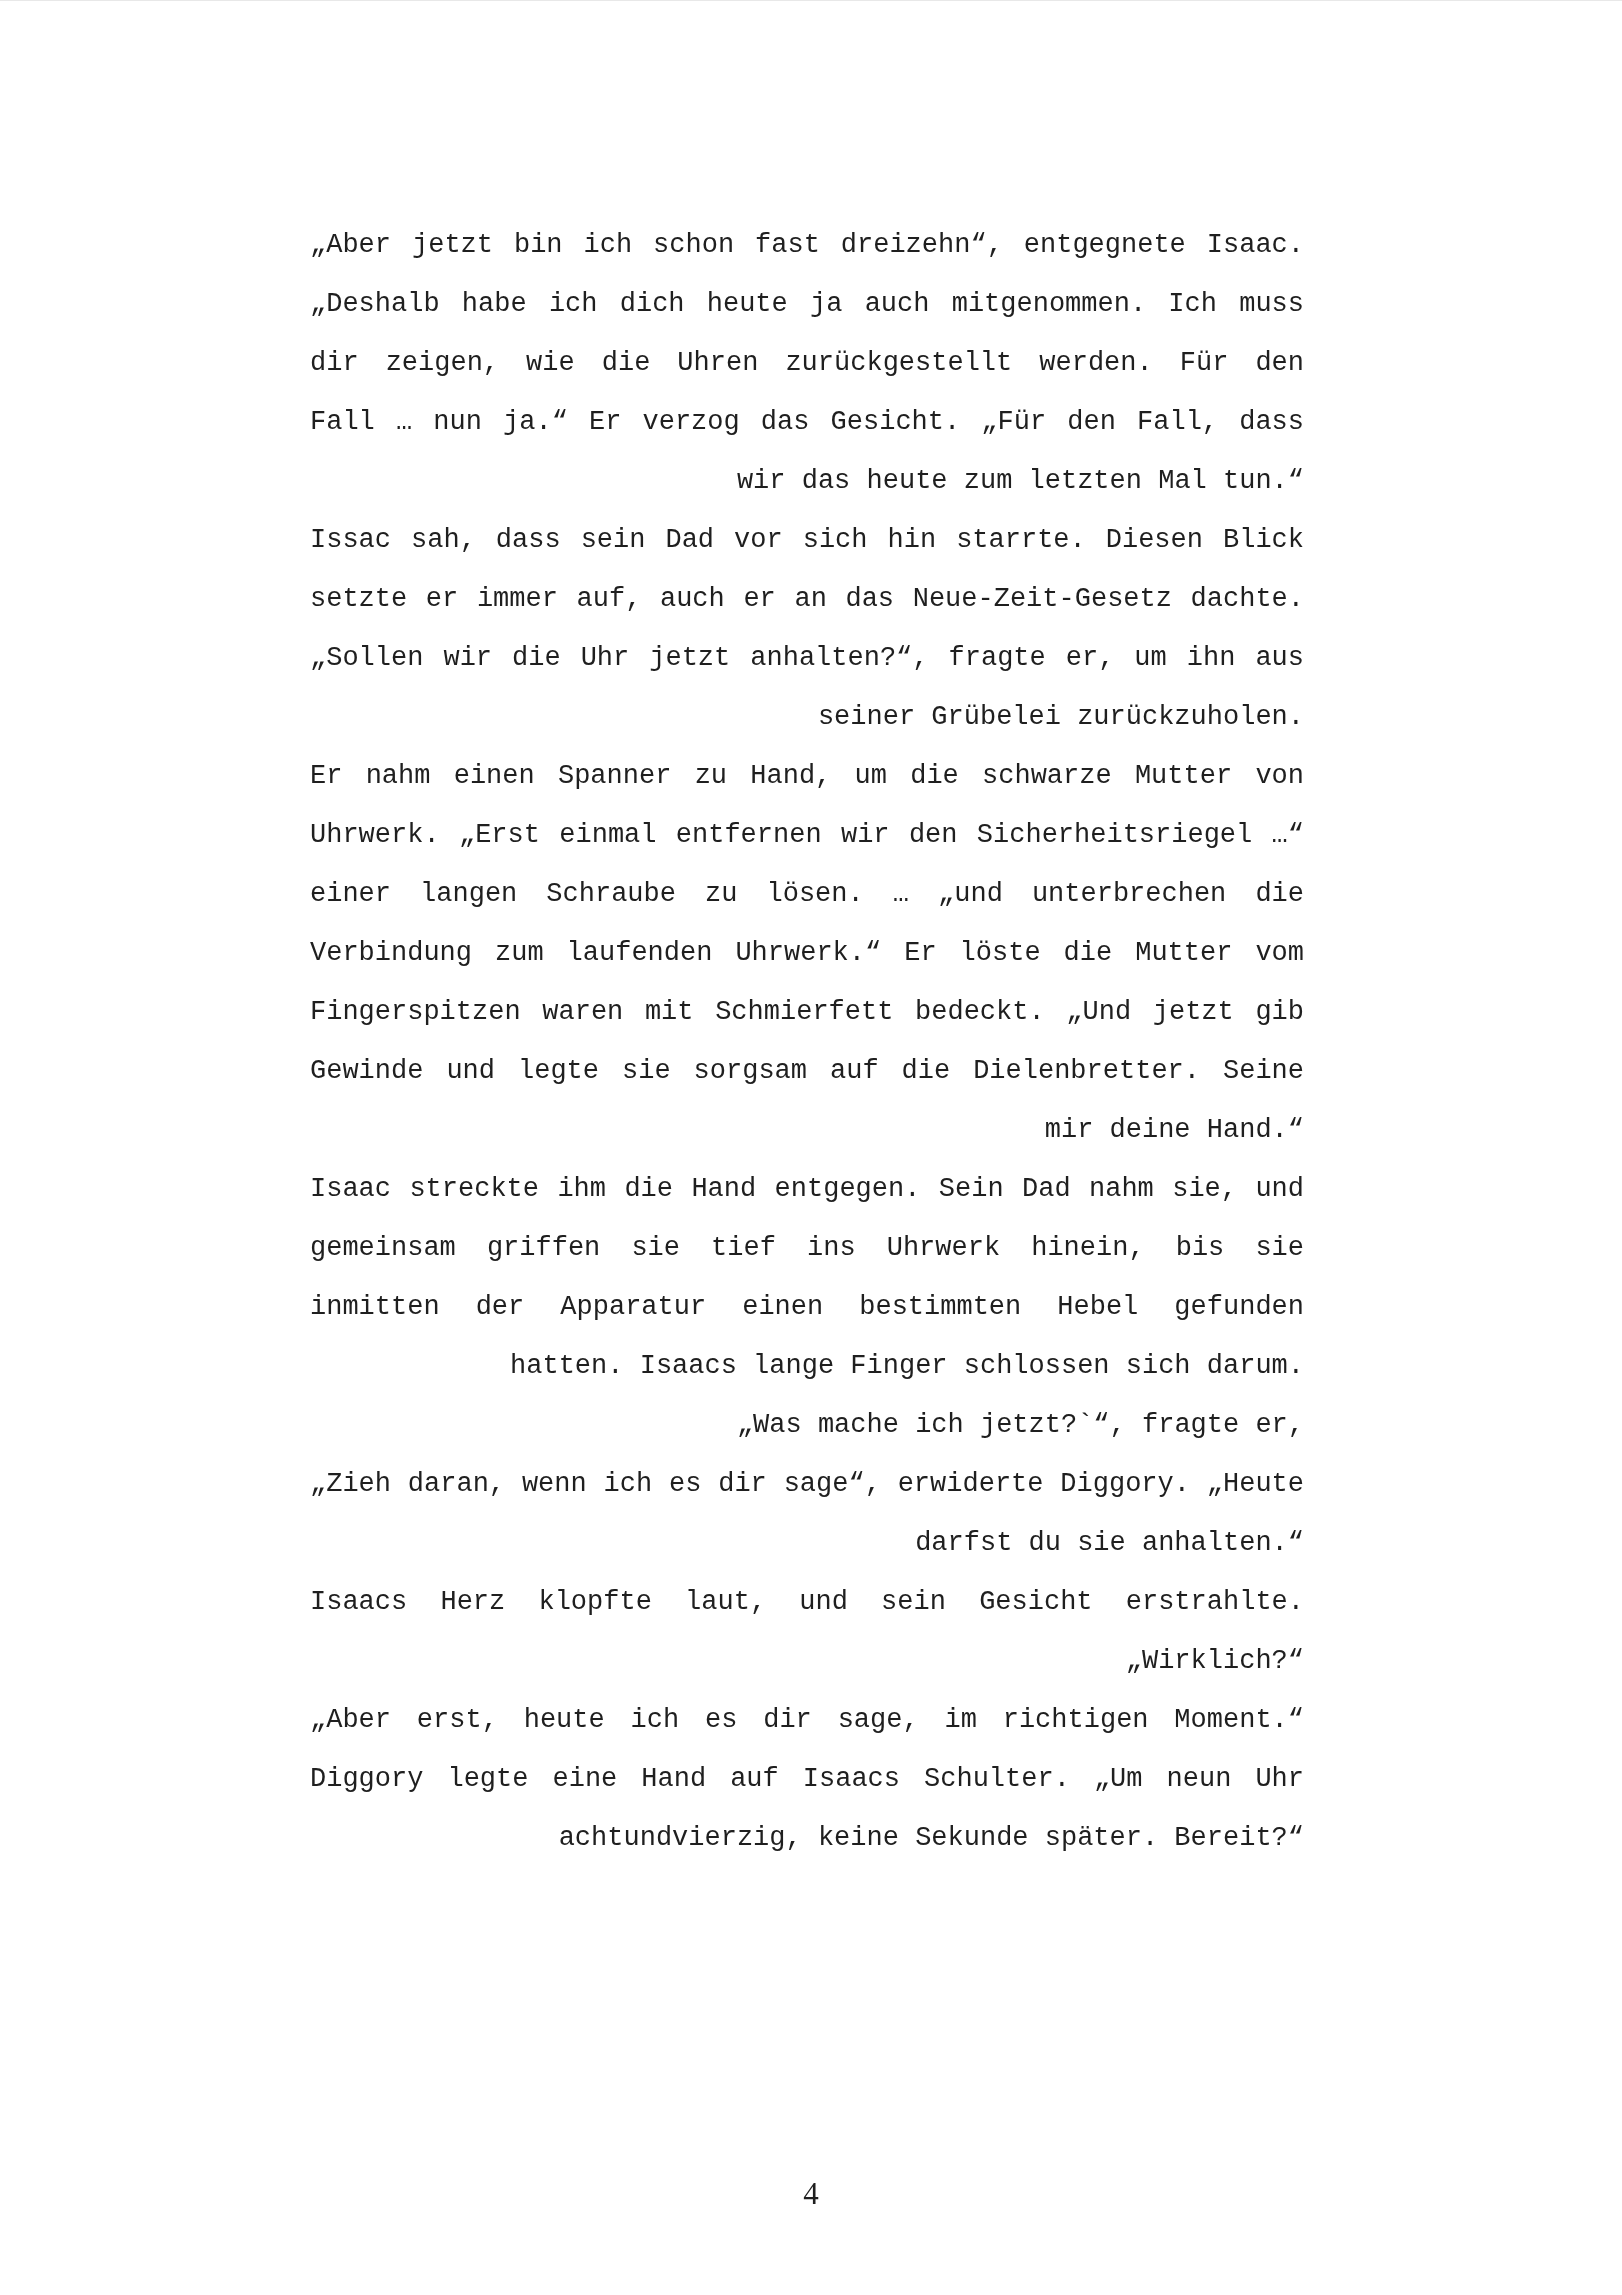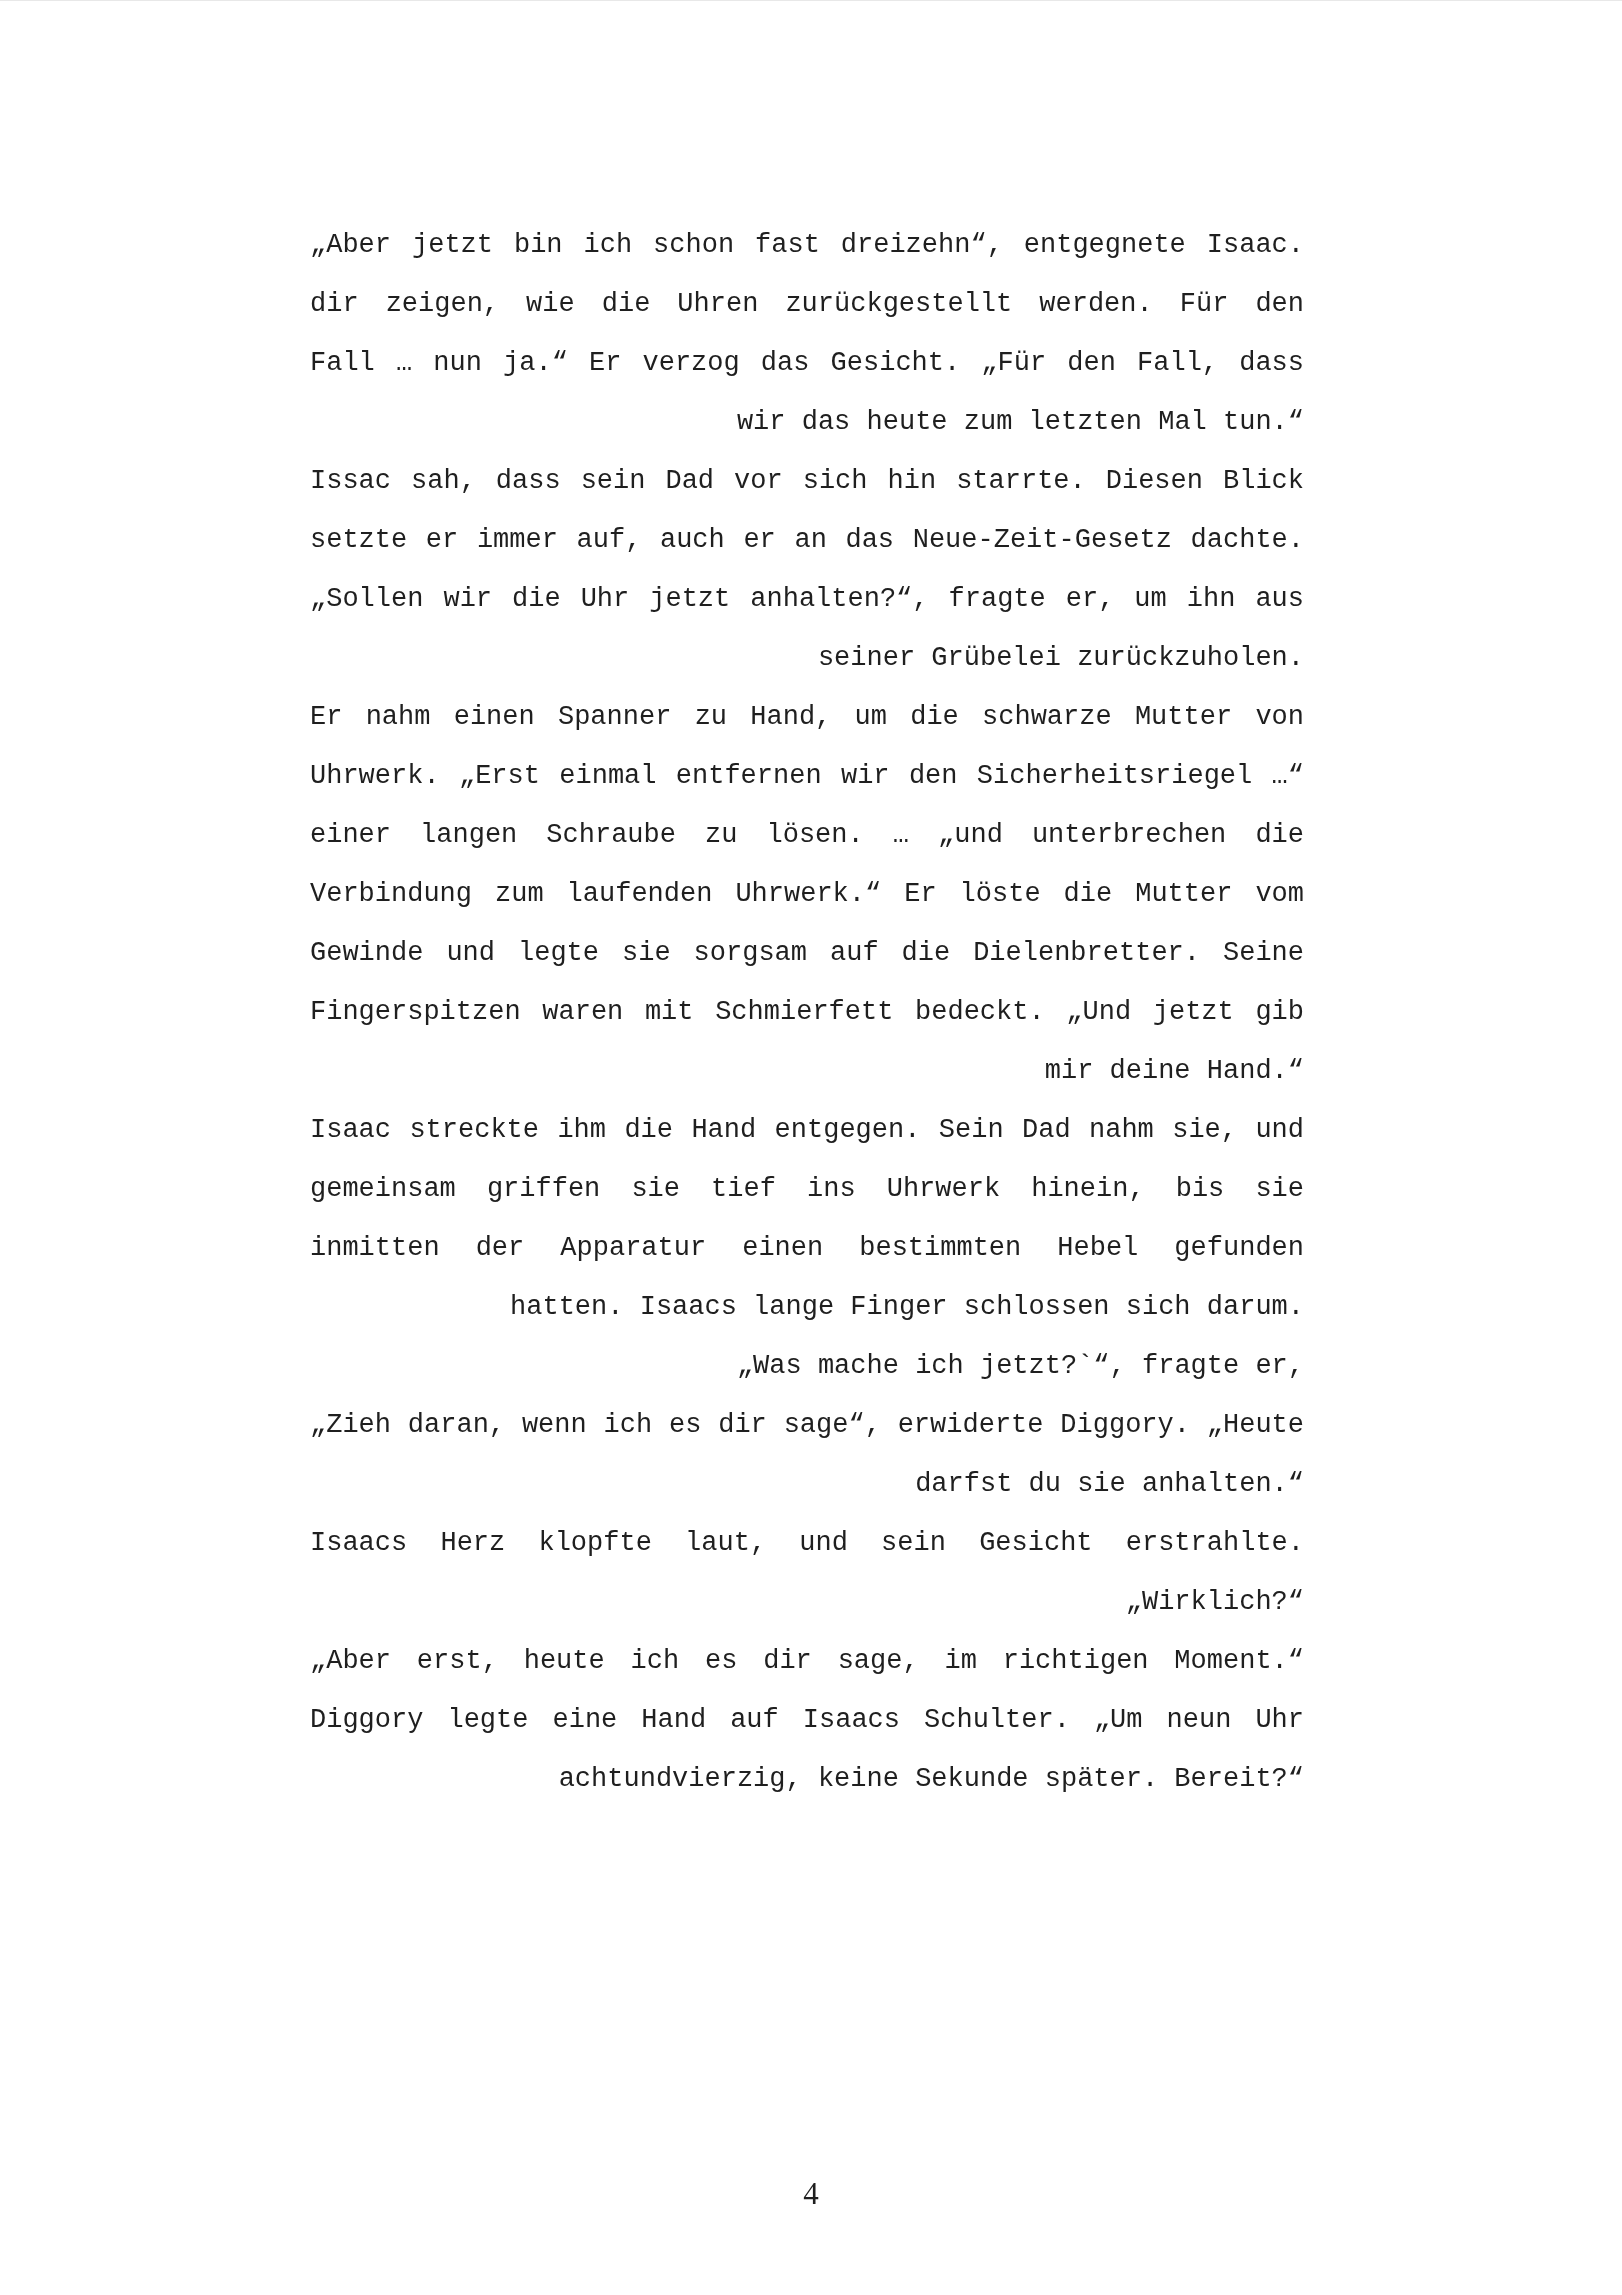--- a/index.html
+++ b/index.html
@@ -47,33 +47,34 @@
   }
 </style>
 </head>
 <body>
 
 <div class="page">
 
   <div class="text-block">
 
   <div class="line justify">„Aber jetzt bin ich schon fast dreizehn“, entgegnete Isaac.</div>
+      <div class="line justify">„Deshalb habe ich dich heute ja auch mitgenommen. Ich muss</div>
       <div class="line justify">dir zeigen, wie die Uhren zurückgestellt werden. Für den</div>
       <div class="line justify">Fall … nun ja.“ Er verzog das Gesicht. „Für den Fall, dass</div>
       <div class="line">wir das heute zum letzten Mal tun.“</div>
       <div class="line justify">Issac sah, dass sein Dad vor sich hin starrte. Diesen Blick</div>
       <div class="line justify">setzte er immer auf, auch er an das Neue-Zeit-Gesetz dachte.</div>
       <div class="line justify">„Sollen wir die Uhr jetzt anhalten?“, fragte er, um ihn aus</div>
       <div class="line">seiner Grübelei zurückzuholen.</div>
       <div class="line justify">Er nahm einen Spanner zu Hand, um die schwarze Mutter von</div>
       <div class="line justify">Uhrwerk. „Erst einmal entfernen wir den Sicherheitsriegel …“</div>
       <div class="line justify">einer langen Schraube zu lösen. … „und unterbrechen die</div>
       <div class="line justify">Verbindung zum laufenden Uhrwerk.“ Er löste die Mutter vom</div>
+      <div class="line justify">Fingerspitzen waren mit Schmierfett bedeckt. „Und jetzt gib</div>
       <div class="line justify">Gewinde und legte sie sorgsam auf die Dielenbretter. Seine</div>
-      <div class="line justify">Fingerspitzen waren mit Schmierfett bedeckt. „Und jetzt gib</div>
       <div class="line">mir deine Hand.“</div>
       <div class="line justify">Isaac streckte ihm die Hand entgegen. Sein Dad nahm sie, und</div>
       <div class="line justify">gemeinsam griffen sie tief ins Uhrwerk hinein, bis sie</div>
       <div class="line justify">inmitten der Apparatur einen bestimmten Hebel gefunden</div>
       <div class="line">hatten. Isaacs lange Finger schlossen sich darum.</div>
       <div class="line">„Was mache ich jetzt?`“, fragte er,</div>
       <div class="line justify">„Zieh daran, wenn ich es dir sage“, erwiderte Diggory. „Heute</div>
       <div class="line">darfst du sie anhalten.“</div>
       <div class="line justify">Isaacs Herz klopfte laut, und sein Gesicht erstrahlte.</div>
       <div class="line">„Wirklich?“</div>

